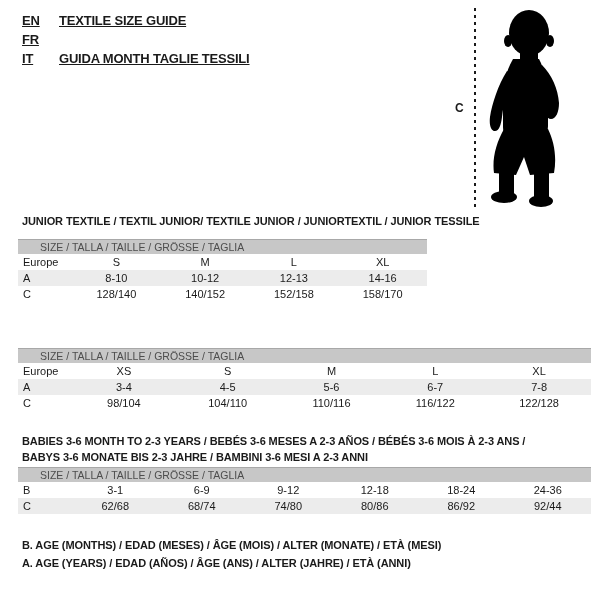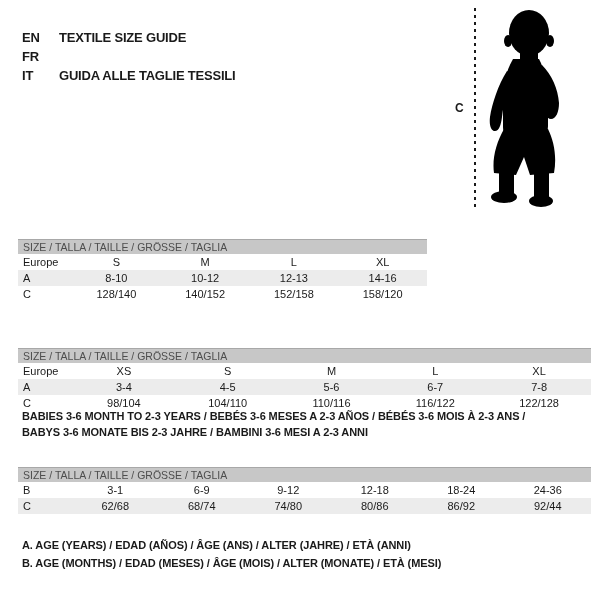--- a/index.html
+++ b/index.html
@@ -5,40 +5,40 @@
   * { margin:0; padding:0; box-sizing:border-box; }
   html,body { background:#ffffff; }
   body {
     width:600px; height:600px;
     font-family:"Liberation Sans", sans-serif;
     color:#1a1a1a;
   }
   .page { position:relative; width:600px; height:600px; background:#fff; overflow:hidden; }
 
   
-  .lang-block { position:absolute; left:22px; top:28px; }
+  .lang-block { position:absolute; left:22px; top:11px;text-decoration:underline; }
   .lang-row { display:flex; height:19px; align-items:center;
               font-weight:bold; font-size:13px; letter-spacing:-0.2px; }
   .lang-code { width:37px; }
 
   
   .dotted-line { position:absolute; left:474px; top:8px; width:2px; height:200px;
                  background:repeating-linear-gradient(to bottom,#1a1a1a 0 3px, transparent 3px 7px); }
   .figure-label { position:absolute; left:455px; top:101px; font-weight:bold; font-size:12px; }
   .baby-svg { position:absolute; left:482px; top:9px; }
 
   
   .section-title { position:absolute; left:22px; font-weight:bold; font-size:11px;
                    letter-spacing:-0.1px; white-space:nowrap; }
   .section-title .subsmall { font-size:8px; vertical-align:-2px; }
   .two-line { line-height:16px; }
 
   .tablewrap { position:absolute; left:18px; }
   .size-bar { height:15px; background:#c7c7c7; border-top:1px solid #a8a8a8;
-              color:#4d4d4d; font-size:10.5px; line-height:14px; padding-left:5px;
+              color:#4d4d4d; font-size:10.5px; line-height:14px; padding-left:22px;
               white-space:nowrap; overflow:hidden; }
   table.size-table { border-collapse:collapse; table-layout:fixed; width:100%;
                      font-size:11px; }
   table.size-table td { height:16px; text-align:center; padding:0; white-space:nowrap; }
   table.size-table td.rowlabel { text-align:left; padding-left:5px; }
   tr.striped { background:#ececec; }
   .w1 { width:409px; top:239px; }
   .w2 { width:573px; top:348px; }
   .w3 { width:573px; top:467px; }
 
@@ -54,41 +54,42 @@
   <div class="lang-block">
     <div class="lang-row">
       <span class="lang-code">EN</span>
       <span class="lang-label">TEXTILE SIZE GUIDE</span>
     </div>
     <div class="lang-row">
       <span class="lang-code">FR</span>
     </div>
     <div class="lang-row">
       <span class="lang-code">IT</span>
-      <span class="lang-label">GUIDA ALLE TAGLIE TESSILI</span>
+      <span class="lang-label">GUIDA MONTH TAGLIE TESSILI</span>
     </div>
   </div>
 
   <div class="dotted-line"></div>
   <span class="figure-label">C</span>
   <svg class="baby-svg" width="86" height="198" viewBox="0 0 86 198" fill="#000000">
     <ellipse cx="47" cy="24" rx="20" ry="23"></ellipse>
     <ellipse cx="26" cy="32" rx="4" ry="6"></ellipse>
     <ellipse cx="68" cy="32" rx="4" ry="6"></ellipse>
     <rect x="38" y="40" width="18" height="14"></rect>
     <path d="M31,50 C24,62 21,75 21,92 L21,118 C21,128 30,134 43,134 C58,134 66,128 66,117 L66,90 C66,72 62,60 57,50 Z"></path>
     <path d="M25,62 C16,76 10,95 8,108 C7,116 9,122 13,122 C17,122 19,116 20,108 C22,92 26,75 30,64 Z"></path>
     <path d="M60,56 C70,66 76,80 77,94 C77,103 74,110 69,110 C64,110 63,102 63,94 C62,80 60,68 56,58 Z"></path>
     <path d="M22,120 C14,134 10,150 12,164 L34,166 L42,148 L48,166 L72,164 C75,148 72,132 66,120 Z"></path>
     <rect x="17" y="152" width="15" height="35"></rect>
     <ellipse cx="22" cy="188" rx="13" ry="6"></ellipse>
     <rect x="52" y="152" width="15" height="39"></rect>
     <ellipse cx="59" cy="192" rx="12" ry="6"></ellipse>
   </svg>
 
+  <div class="section-title" style="top:215px">JUNIOR TEXTILE / TEXTIL JUNIOR/ TEXTILE JUNIOR / JUNIORTEXTIL / JUNIOR TESSILE</div>
   <div class="tablewrap w1">
     <div class="size-bar">SIZE / TALLA / TAILLE / GRÖSSE / TAGLIA</div>
     <table class="size-table">
       <colgroup>
           <col style="width:54px">
           <col>
           <col>
           <col>
           <col>
         </colgroup>
@@ -105,21 +106,21 @@
         <td>8-10</td>
         <td>10-12</td>
         <td>12-13</td>
         <td>14-16</td>
       </tr>
       <tr>
         <td class="rowlabel">C</td>
         <td>128/140</td>
         <td>140/152</td>
         <td>152/158</td>
-        <td>158/120</td>
+        <td>158/170</td>
       </tr>
     </tbody>
       </table>
   </div>
 
   <div class="tablewrap w2">
     <div class="size-bar">SIZE / TALLA / TAILLE / GRÖSSE / TAGLIA</div>
     <table class="size-table">
       <colgroup>
           <col style="width:54px">
@@ -151,21 +152,21 @@
         <td>98/104</td>
         <td>104/110</td>
         <td>110/116</td>
         <td>116/122</td>
         <td>122/128</td>
       </tr>
     </tbody>
       </table>
   </div>
 
-  <div class="section-title two-line" style="top:408px">
+  <div class="section-title two-line" style="top:433px">
     <div>BABIES 3-6 MONTH TO 2-3 YEARS / BEBÉS 3-6 MESES A 2-3 AÑOS / BÉBÉS 3-6 MOIS À 2-3 ANS /</div>
     <div>BABYS 3-6 MONATE BIS 2-3 JAHRE / BAMBINI 3-6 MESI A 2-3 ANNI</div>
   </div>
   <div class="tablewrap w3">
     <div class="size-bar">SIZE / TALLA / TAILLE / GRÖSSE / TAGLIA</div>
     <table class="size-table">
       <colgroup>
           <col style="width:54px">
           <col>
           <col>
@@ -191,17 +192,17 @@
         <td>74/80</td>
         <td>80/86</td>
         <td>86/92</td>
         <td>92/44</td>
       </tr>
     </tbody>
       </table>
   </div>
 
   <div class="legend">
+    <div>B. AGE (MONTHS) / EDAD (MESES) / ÂGE (MOIS) / ALTER (MONATE) / ETÀ (MESI)</div>
     <div>A. AGE (YEARS) / EDAD (AÑOS) / ÂGE (ANS) / ALTER (JAHRE) / ETÀ (ANNI)</div>
-    <div>B. AGE (MONTHS) / EDAD (MESES) / ÂGE (MOIS) / ALTER (MONATE) / ETÀ (MESI)</div>
   </div>
 
 </div>
 
 </body></html>

